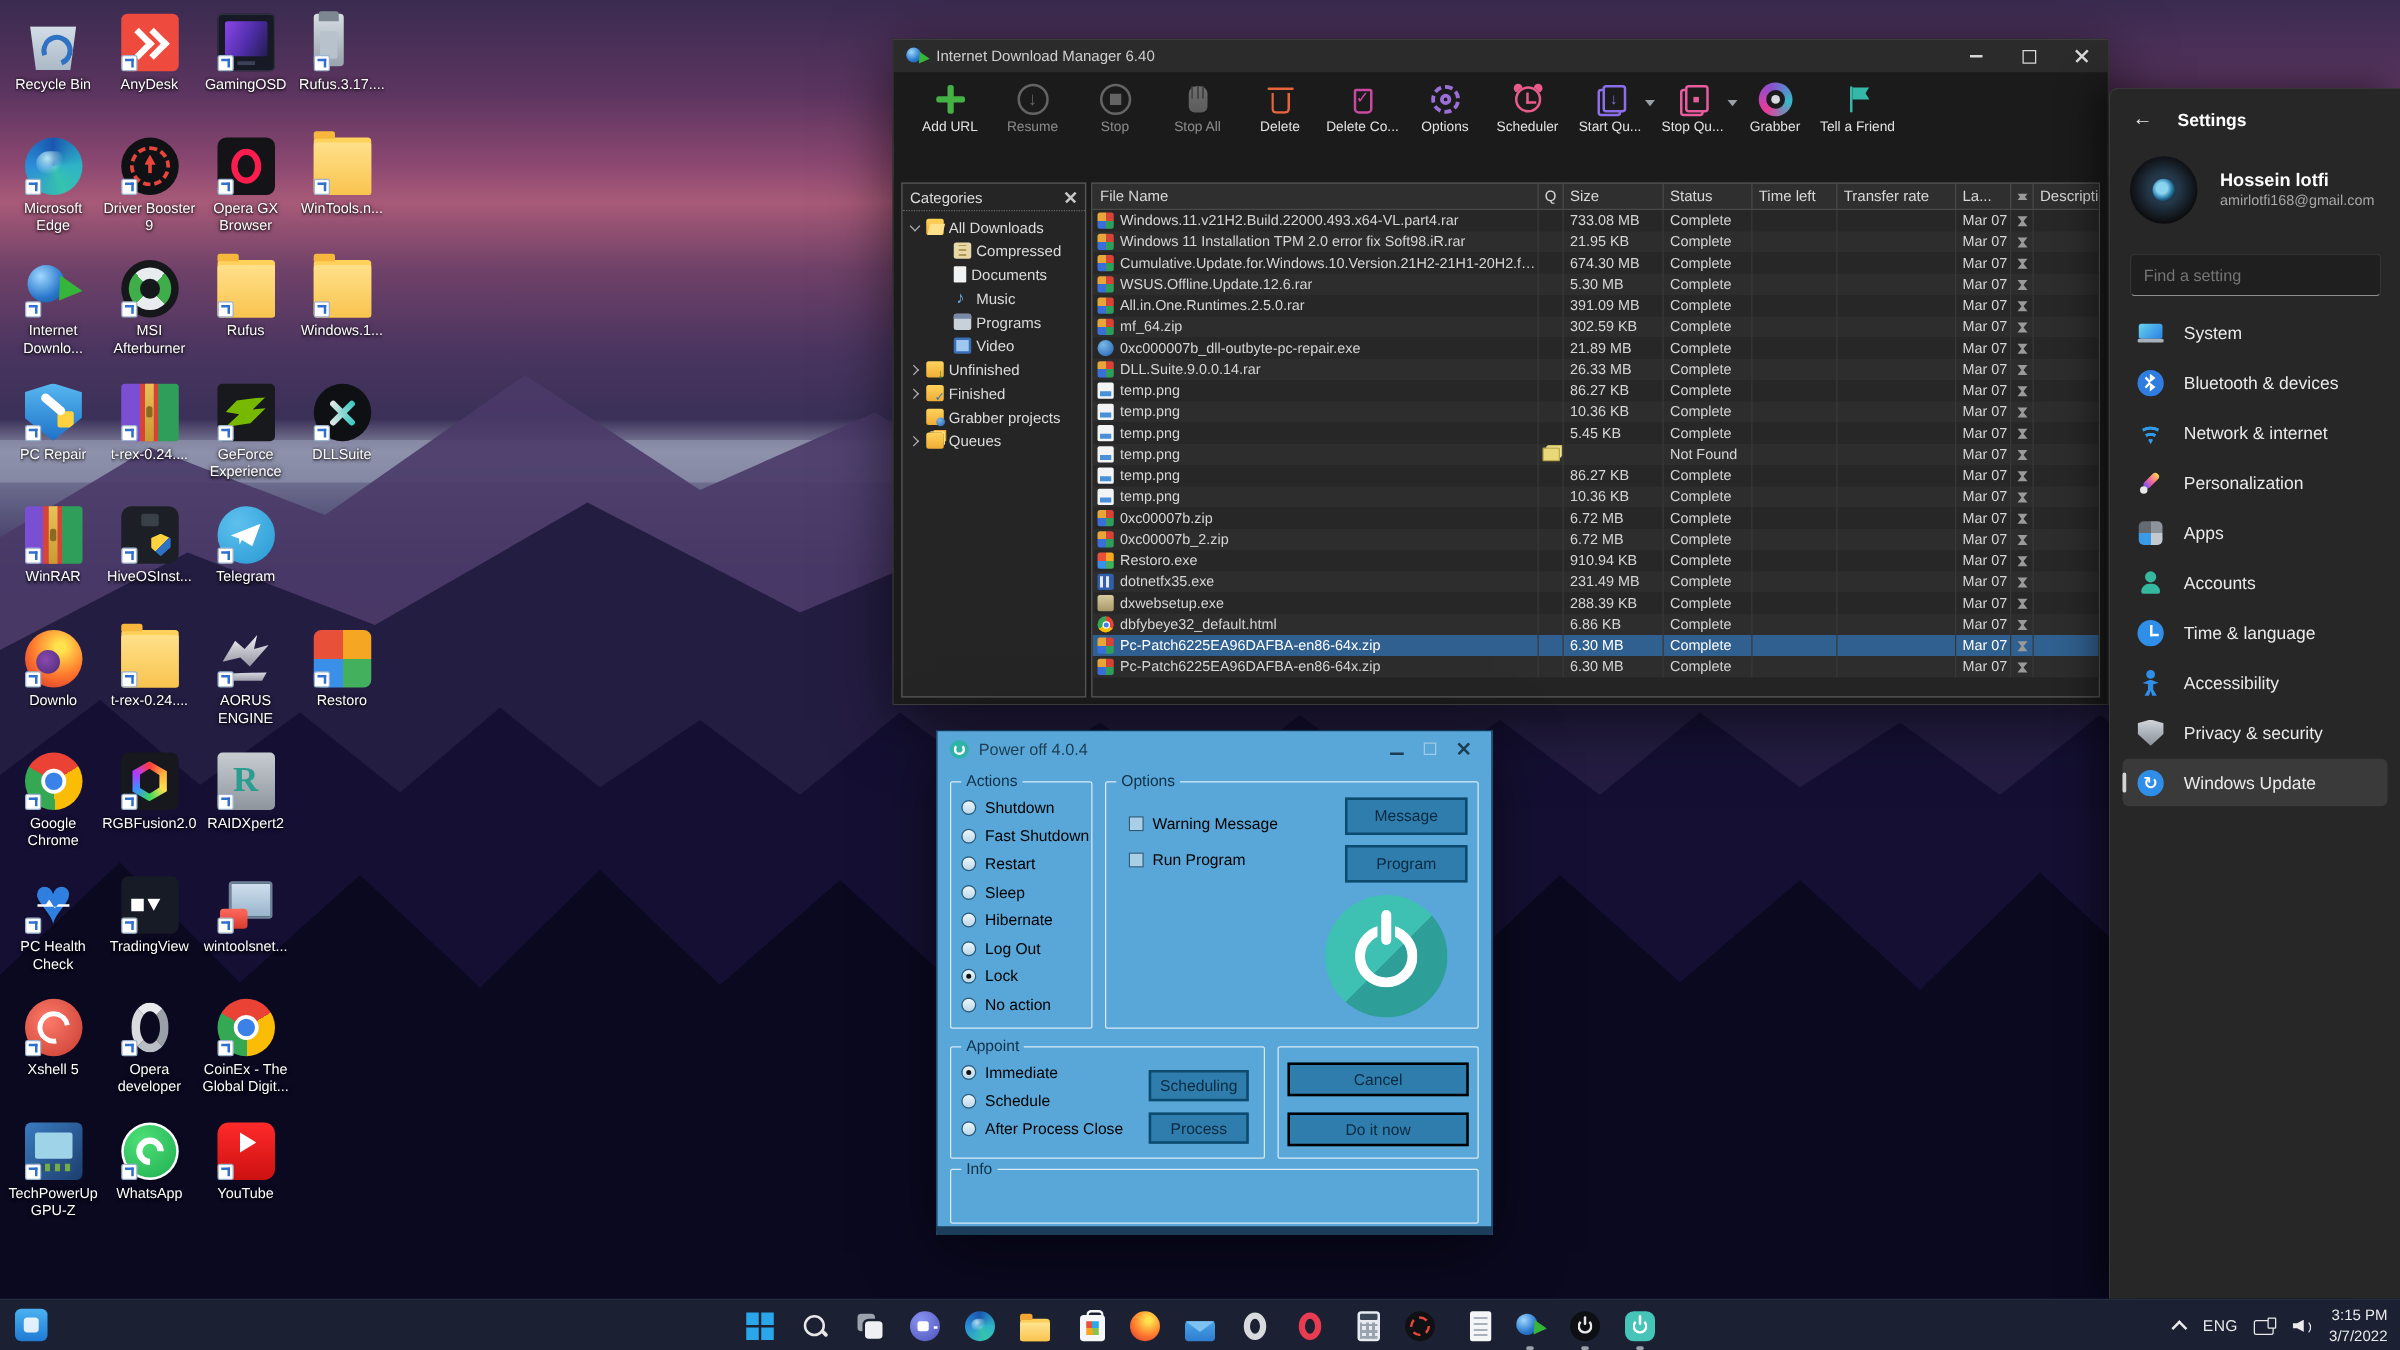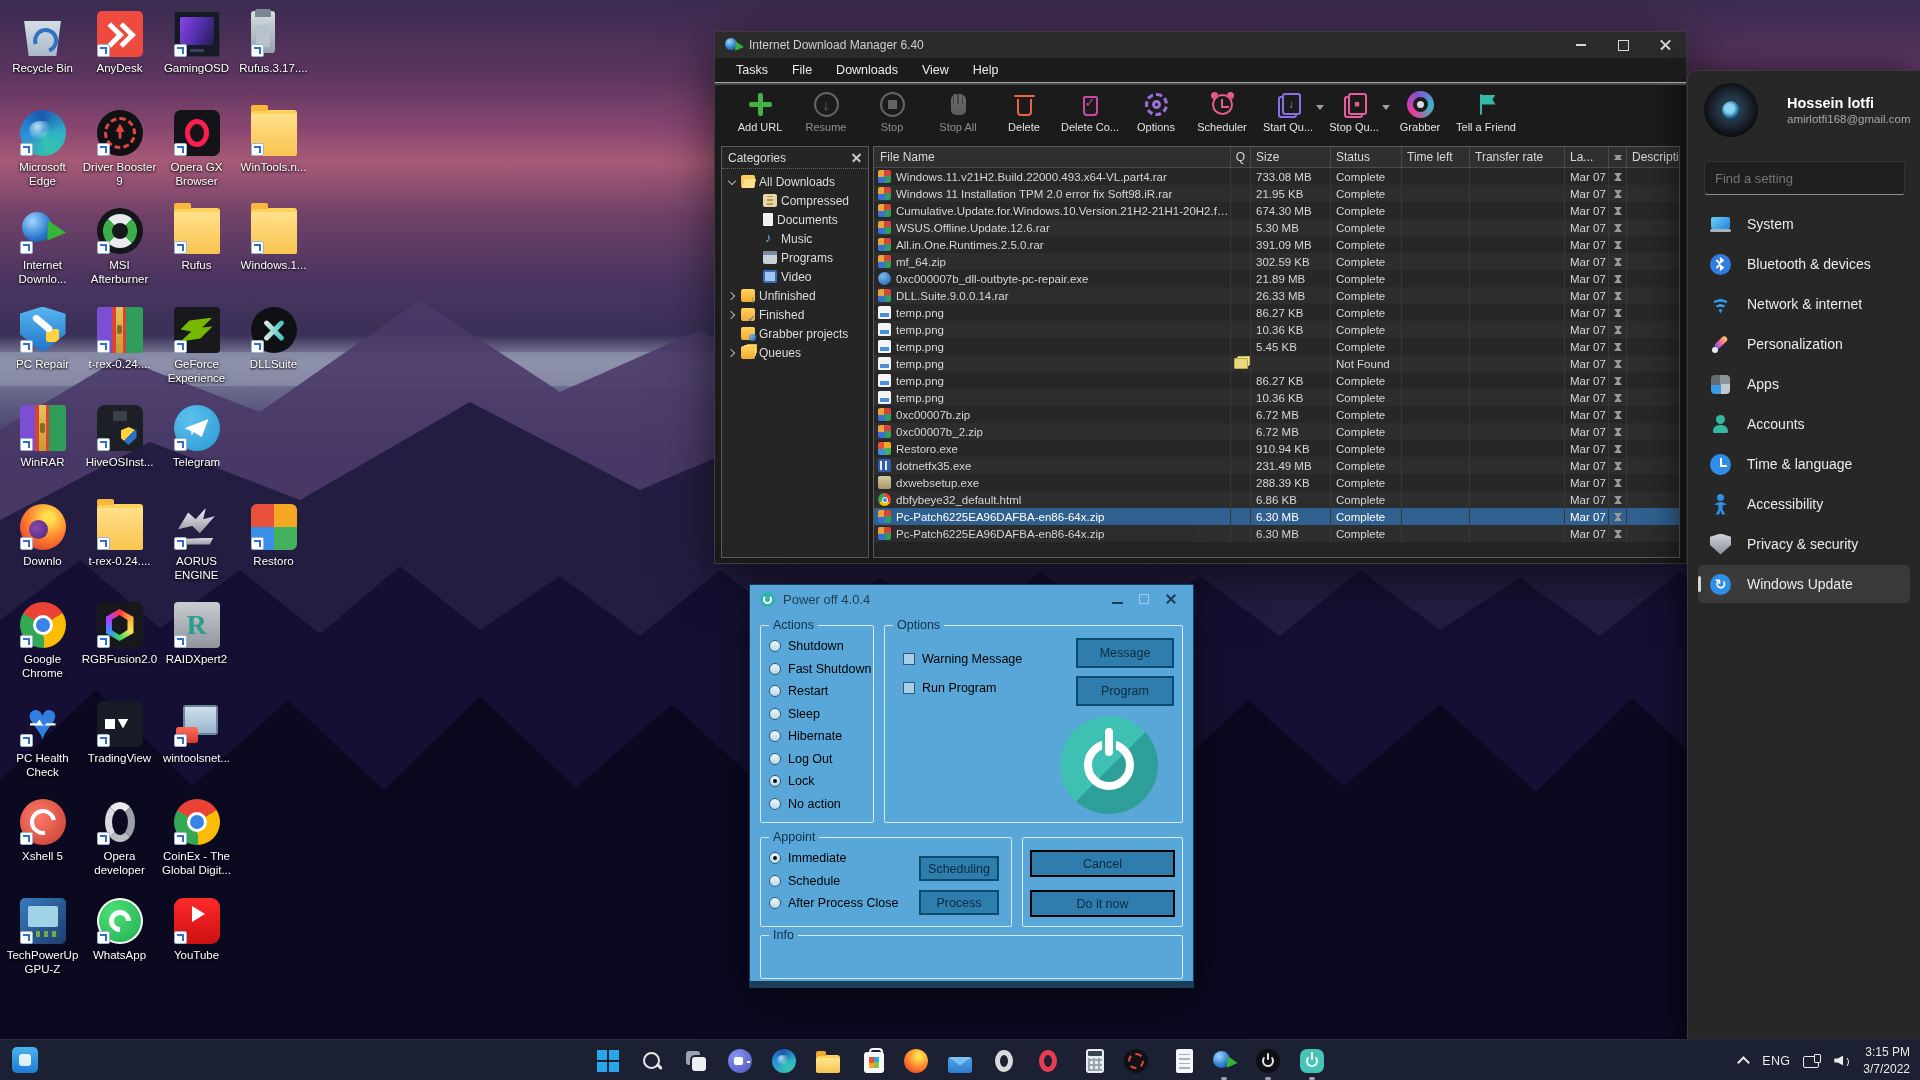--- a/index.html
+++ b/index.html
@@ -235,21 +235,21 @@
   .po-logo-big{position:absolute;right:24px;bottom:8px;width:98px;height:98px;border-radius:50%;background:#3ec0b3;overflow:hidden}
   .plb-shadow{position:absolute;inset:0;background:linear-gradient(135deg,transparent 52%,rgba(10,80,90,.30) 52%)}
   .plb-ring{position:absolute;inset:24px;border:8px solid #fff;border-radius:50%;clip-path:polygon(0 0,36% 0,36% 20%,64% 20%,64% 0,100% 0,100% 100%,0 100%)}
   .plb-bar{position:absolute;left:45px;top:12px;width:8px;height:28px;background:#fff;border-radius:4px}
 
   
   .settings{position:absolute;right:0;top:70px;bottom:41px;width:233px;background:#272727;border-left:1px solid #3a3a3a;border-top:1px solid #3a3a3a;border-radius:8px 0 0 0;box-shadow:-10px 0 30px rgba(0,0,0,.5)}
   .set-head{display:flex;align-items:center;gap:20px;padding:16px 0 8px 18px;font-size:14px;font-weight:bold;color:#fff}
   .back{font-size:16px;font-weight:normal;color:#e8e8e8}
   .back::before{content:"←"}
-  .profile{display:flex;align-items:center;gap:29px;padding:12px 16px}
+  .profile{display:flex;align-items:center;gap:18px;padding:12px 16px}
   .avatar{width:54px;height:54px;border-radius:50%;background:radial-gradient(circle at 50% 48%,#24384a 0 30%,#0d0d0f 70%);position:relative;flex:none}
   .avatar::after{content:"";position:absolute;inset:18px;border-radius:50%;background:radial-gradient(circle at 42% 42%,#8ad4f0 0 30%,#2a7ca8 55%,#11222e 80%)}
   .pname{font-size:14.5px;font-weight:bold;color:#fff}
   .pemail{font-size:11.5px;color:#a8a8a8;margin-top:2px}
   .findbox{display:block;width:201px;height:34px;margin:12px 16px 8px;background:#1f1f1f;border:1px solid #333;border-bottom:1px solid #8f8f8f;border-radius:4px;padding:0 10px;color:#9c9c9c;font-size:13px;font-family:inherit;outline:none}
   .set-items{margin-top:10px}
   .st-item{margin:2px 10px;height:38px;border-radius:5px;display:flex;align-items:center;gap:16px;padding:0 12px;font-size:14px;color:#ebebeb;position:relative}
   .st-item.selected{background:#3a3a3a}
   .sel-ind{display:none;position:absolute;left:-10px;top:11px;width:3px;height:16px;border-radius:2px;background:#d4d4d4}
   .st-item.selected .sel-ind{display:block;left:0}
@@ -627,28 +627,20 @@
   <div class="idm">
     <div class="idm-title">
       <span class="idm-logo"></span>
       <span>Internet Download Manager 6.40</span>
       <div class="wc">
         <div class="wc-btn wc-min"></div>
         <div class="wc-btn wc-max"></div>
         <div class="wc-btn wc-close"></div>
       </div>
     </div>
-    <div class="idm-menu">
-
-    <div class="menu-item"><span>Tasks</span></div>
-        <div class="menu-item"><span>File</span></div>
-        <div class="menu-item"><span>Downloads</span></div>
-        <div class="menu-item"><span>View</span></div>
-        <div class="menu-item"><span>Help</span></div>
-      </div>
     <div class="idm-toolbar">
 
         <div class="tbi">
           <span class="auto-icon tb-ic ic-add-url"></span>
           <span class="tbi-label">Add URL</span>
         </div>
 
         <div class="tbi disabled">
           <span class="auto-icon tb-ic ic-resume"></span>
           <span class="tbi-label">Resume</span>
@@ -1228,20 +1220,24 @@
       <div class="po-btn b-cancel">Cancel</div>
       <div class="po-btn b-doit">Do it now</div>
     </div>
 
     <div class="po-group g-info">
       <span class="g-label">Info</span>
     </div>
   </div>
 
   <div class="settings">
+    <div class="set-head">
+      <span class="back"></span>
+      <span>Settings</span>
+    </div>
     <div class="profile">
       <span class="avatar"></span>
       <div>
         <div class="pname">Hossein lotfi</div>
         <div class="pemail">amirlotfi168@gmail.com</div>
       </div>
     </div>
     <input class="findbox" readonly="" placeholder="Find a setting" style="">
     <div class="set-items">
 

